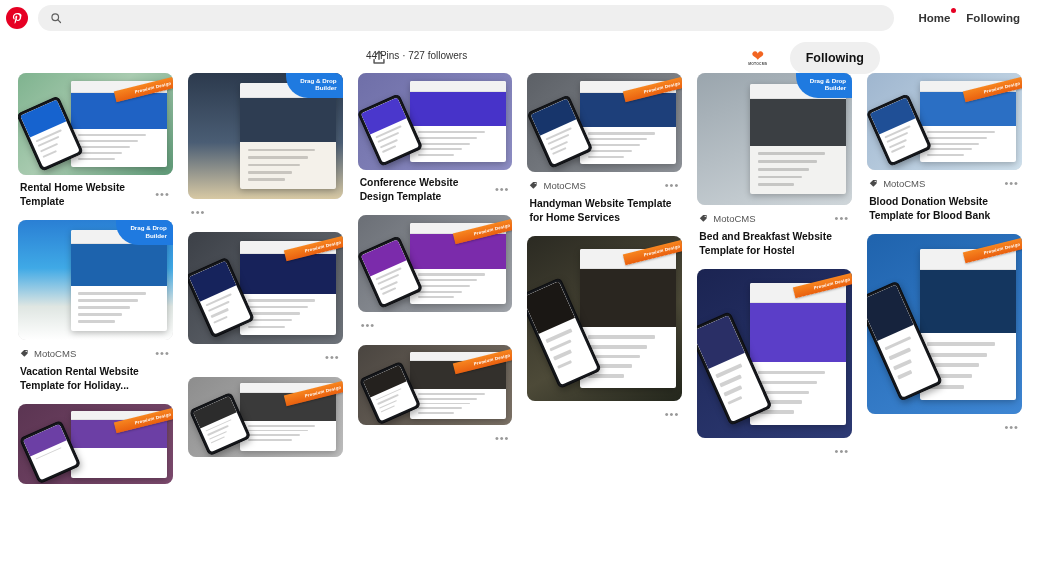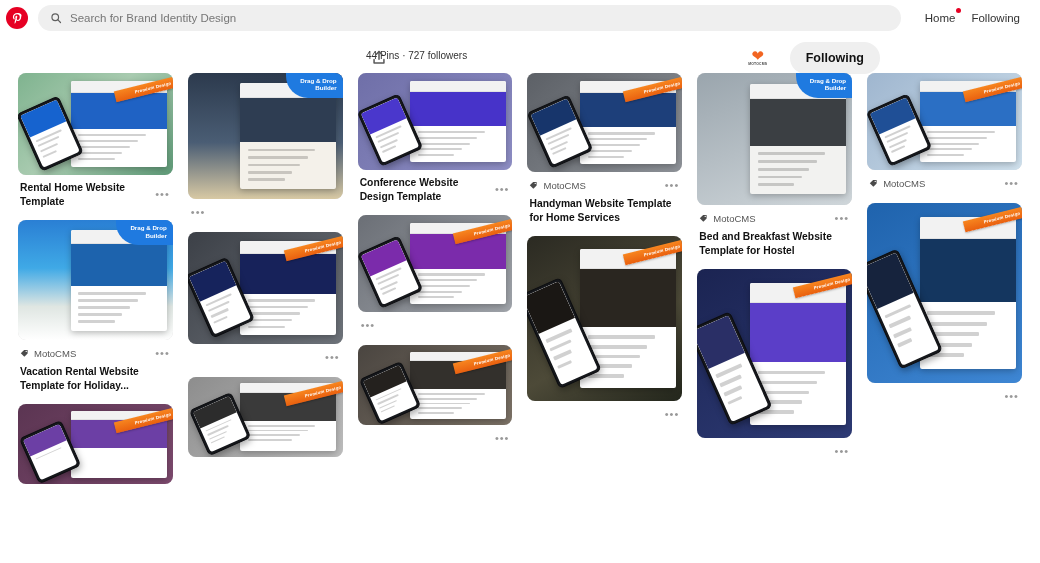--- a/index.html
+++ b/index.html
@@ -47,21 +47,21 @@
     font-size: 11.5px;
     color: #333;
     width: 100%;
   }
   .search-input::placeholder { color: #767676; opacity: 1; }
 
   .header-links { display: flex; align-items: center; margin-left: 16px; flex: 0 0 auto; }
   .header-link {
     position: relative;
     font-size: 11.5px;
-    font-weight: 400;
+    font-weight: 700;
     color: #333;
     padding: 4px 8px;
     cursor: pointer;
     white-space: nowrap;
     text-align: center;
   }
   .notif-dot {
     position: absolute;
     top: 0px; right: 2px;
     width: 5px; height: 5px;
@@ -251,21 +251,20 @@
     <svg width="13" height="13" viewBox="0 0 24 24" aria-hidden="true">
       <path fill="#ffffff" d="M12 2C6.5 2 3.5 5.6 3.5 9.3c0 1.8.96 4 2.5 4.7.23.1.36.06.41-.17l.34-1.4c.03-.13.01-.18-.08-.29-.5-.6-.9-1.7-.9-2.73 0-2.64 2-5.2 5.4-5.2 2.94 0 5 2 5 4.87 0 3.23-1.63 5.47-3.76 5.47-1.17 0-2.05-.97-1.77-2.16.34-1.42 1-2.95 1-3.97 0-.92-.49-1.68-1.51-1.68-1.2 0-2.16 1.24-2.16 2.9 0 1.06.36 1.78.36 1.78l-1.44 6.1c-.43 1.8-.07 4.02-.03 4.24.02.13.19.16.27.06.11-.15 1.56-1.93 2.05-3.7.14-.5.8-3.1.8-3.1.39.75 1.54 1.4 2.77 1.4 3.64 0 6.11-3.32 6.11-7.76C20.86 5.3 17.9 2 12 2z"></path>
     </svg>
   </div>
 
   <div class="search-wrap">
     <svg class="search-icon" width="12" height="12" viewBox="0 0 24 24">
       <circle cx="10.5" cy="10.5" r="6.6" fill="none" stroke="#5f5f5f" stroke-width="2.4"></circle>
       <line x1="15.4" y1="15.4" x2="21" y2="21" stroke="#5f5f5f" stroke-width="2.4" stroke-linecap="round"></line>
     </svg>
-    <input class="search-input" type="text" placeholder="Search for Brand Identity Design" style="">
   </div>
 
   <div class="header-links">
     <div class="header-link">
       <span>Home</span>
       <span class="notif-dot"></span>
     </div>
     <div class="header-link">
       <span>Following</span>
     </div>
@@ -729,20 +728,21 @@
           <div class="meta-row">
             <div class="attribution">
               <svg class="tag-icon" width="9" height="9" viewBox="0 0 24 24">
                 <path fill="#4a4a4a" d="M2.2 11.4 11 2.6h9.4V12l-8.8 8.8z"></path>
                 <circle cx="16.6" cy="6.6" r="1.7" fill="#ffffff"></circle>
               </svg>
               <span>MotoCMS</span>
             </div>
             <div class="dots">•••</div>
           </div>
+          <div class="pin-title">Blood Donation Website Template for Blood Bank</div>
         </div>
       </div>
       <div class="pin">
         <div class="pin-img" style="height: 180px;">
           <div class="scene">
             <div class="bg" style="background: linear-gradient(150deg, rgb(31, 99, 173) 0%, rgb(62, 134, 211) 100%);"></div>
             <div class="browser" style="left: 34%; top: 8%; width: 62%; height: 84%; background: rgb(255, 255, 255); border-radius: 2px;">
               <div class="bar"></div>
               <div class="hero" style="background: rgb(20, 54, 95);"></div>
               <div class="line" style="left: 8%; top: 62%; width: 70%; height: 2.6%;"></div>

